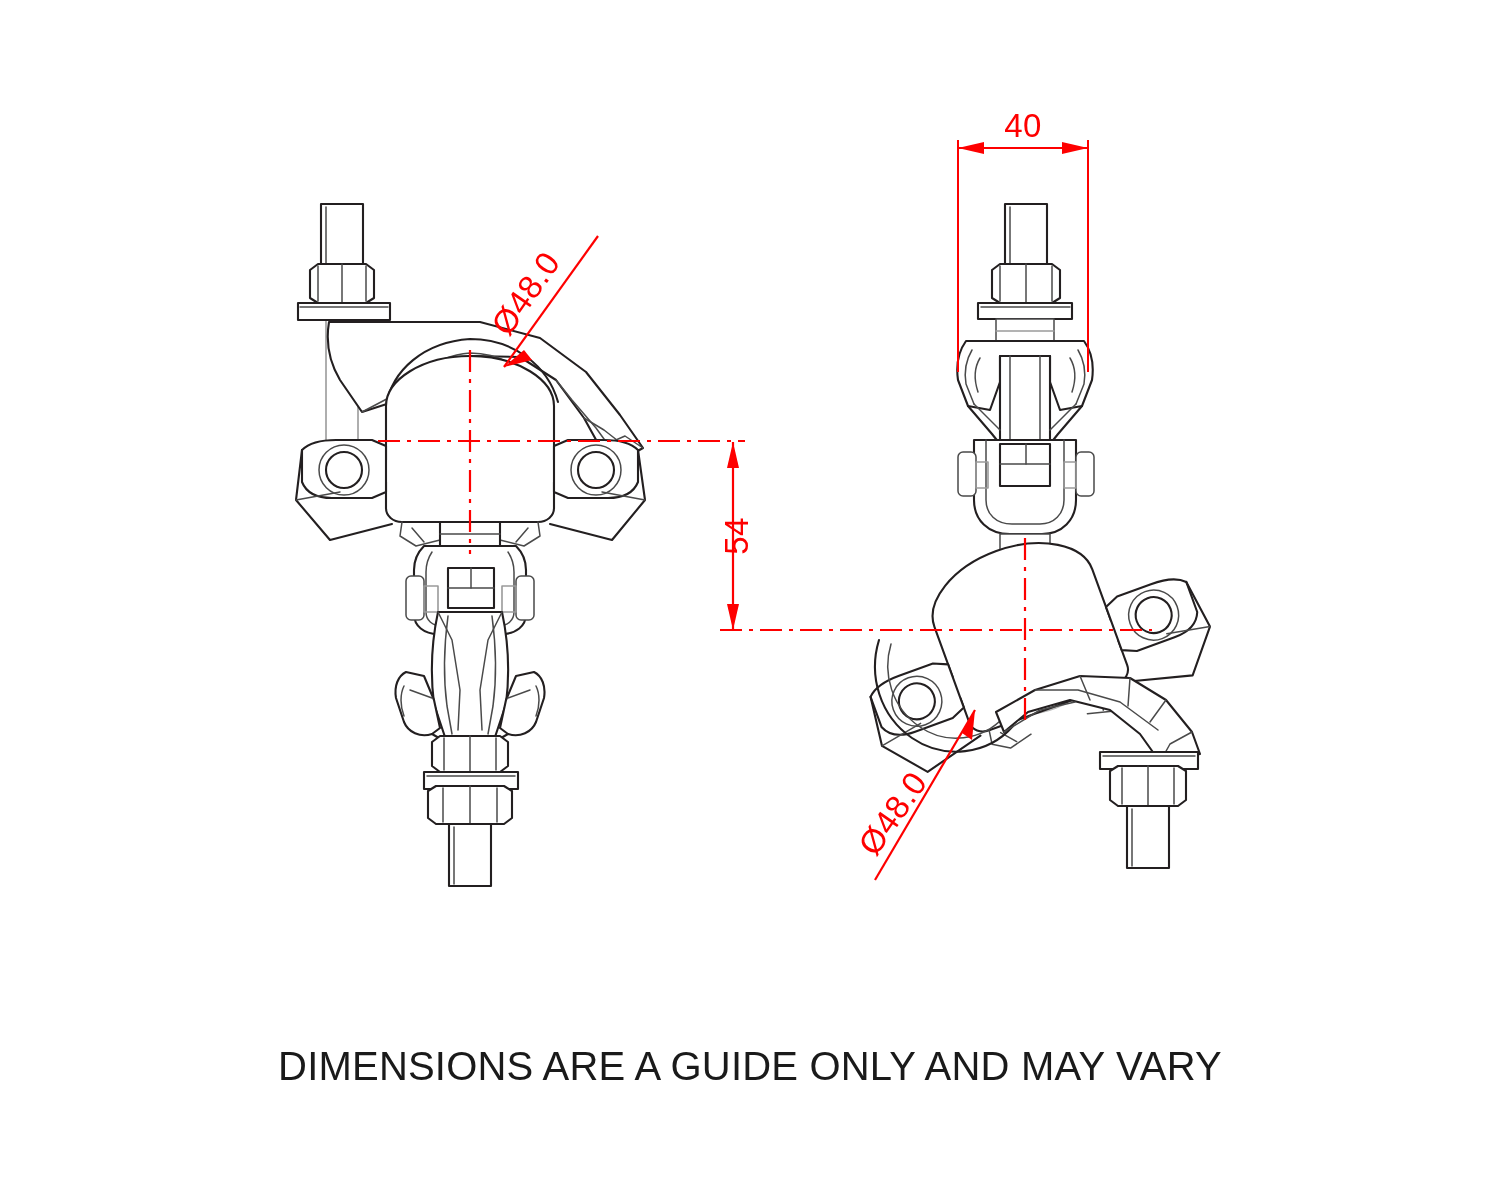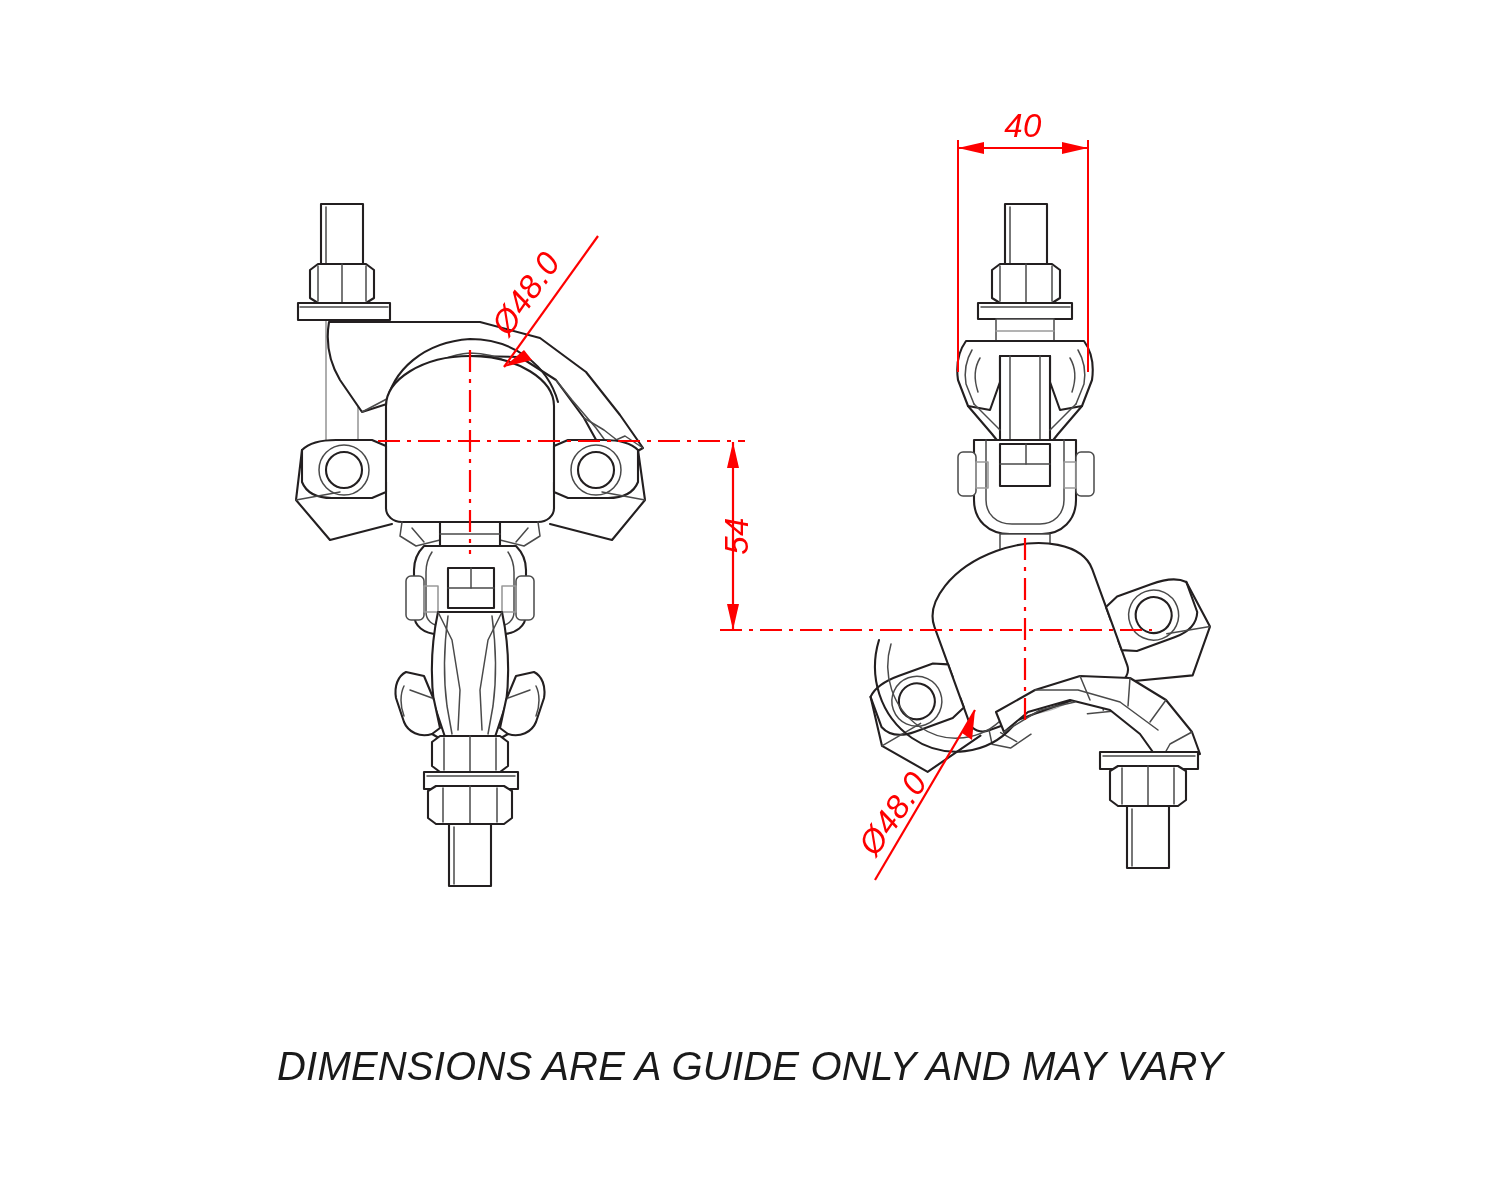--- a/index.html
+++ b/index.html
@@ -14,21 +14,20 @@
     font-family: "Liberation Sans", sans-serif;
     overflow: hidden;
     position: relative;
   }
   #drawing-root {
     position: absolute;
     left: 0;
     top: 0;
     width: 1224px;
     height: 1200px;
-    font-style: italic;
   }
   svg.drawing-canvas {
     display: block;
     width: 1500px;
     height: 1200px;
     background: #ffffff;
   }
   .ln {
     fill: none;
     stroke: #231f20;

